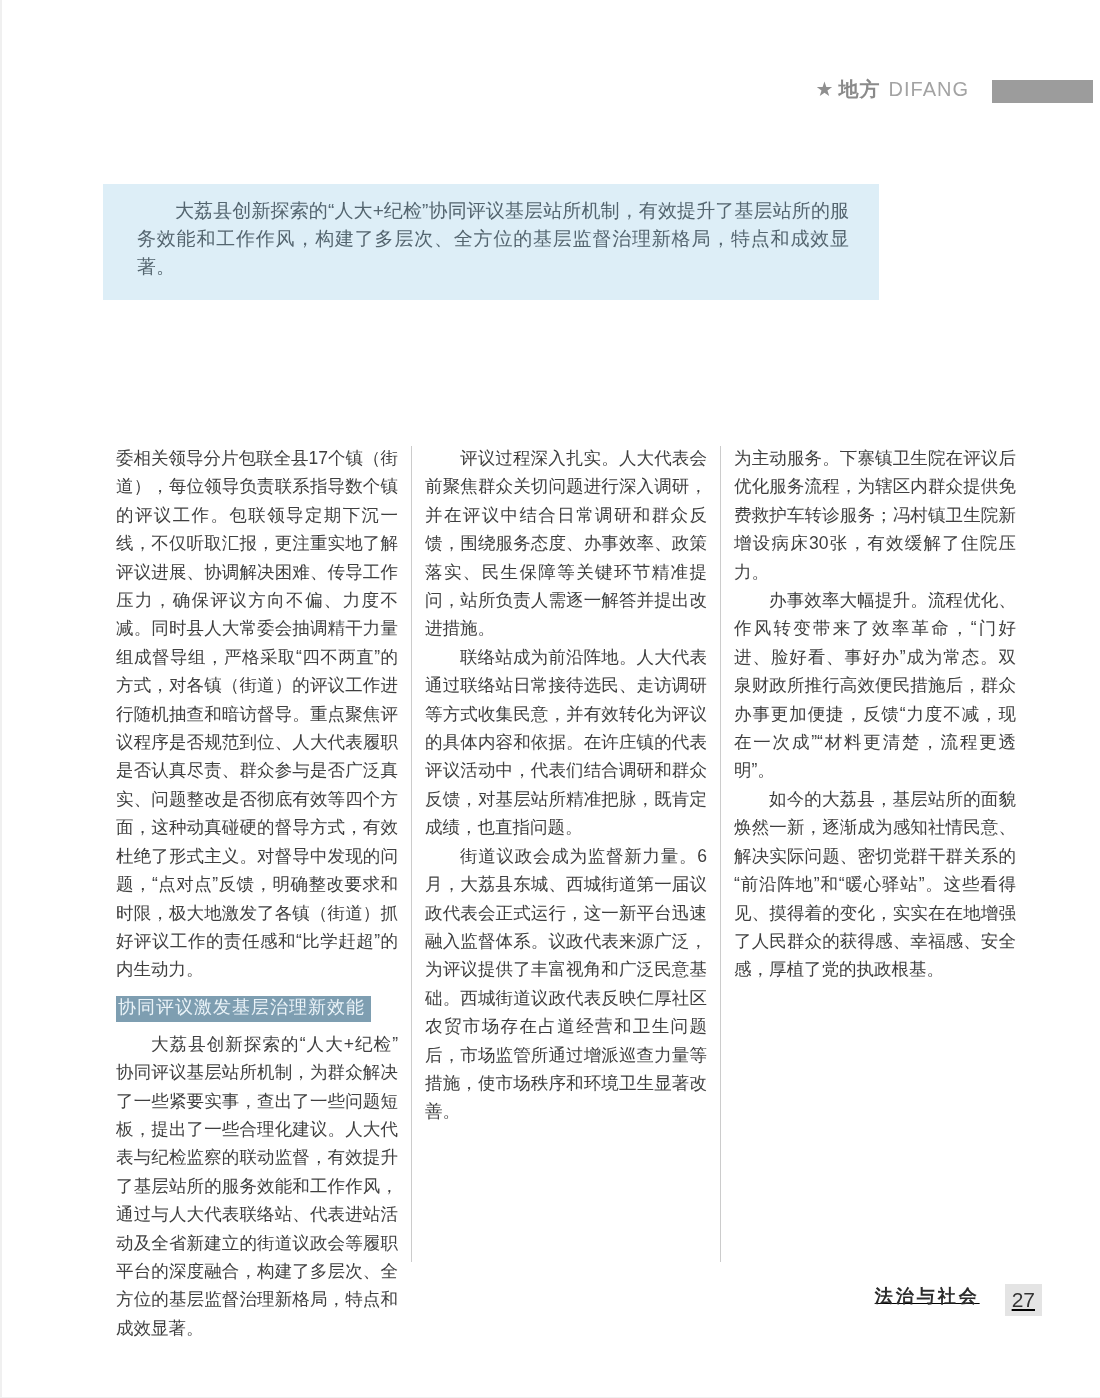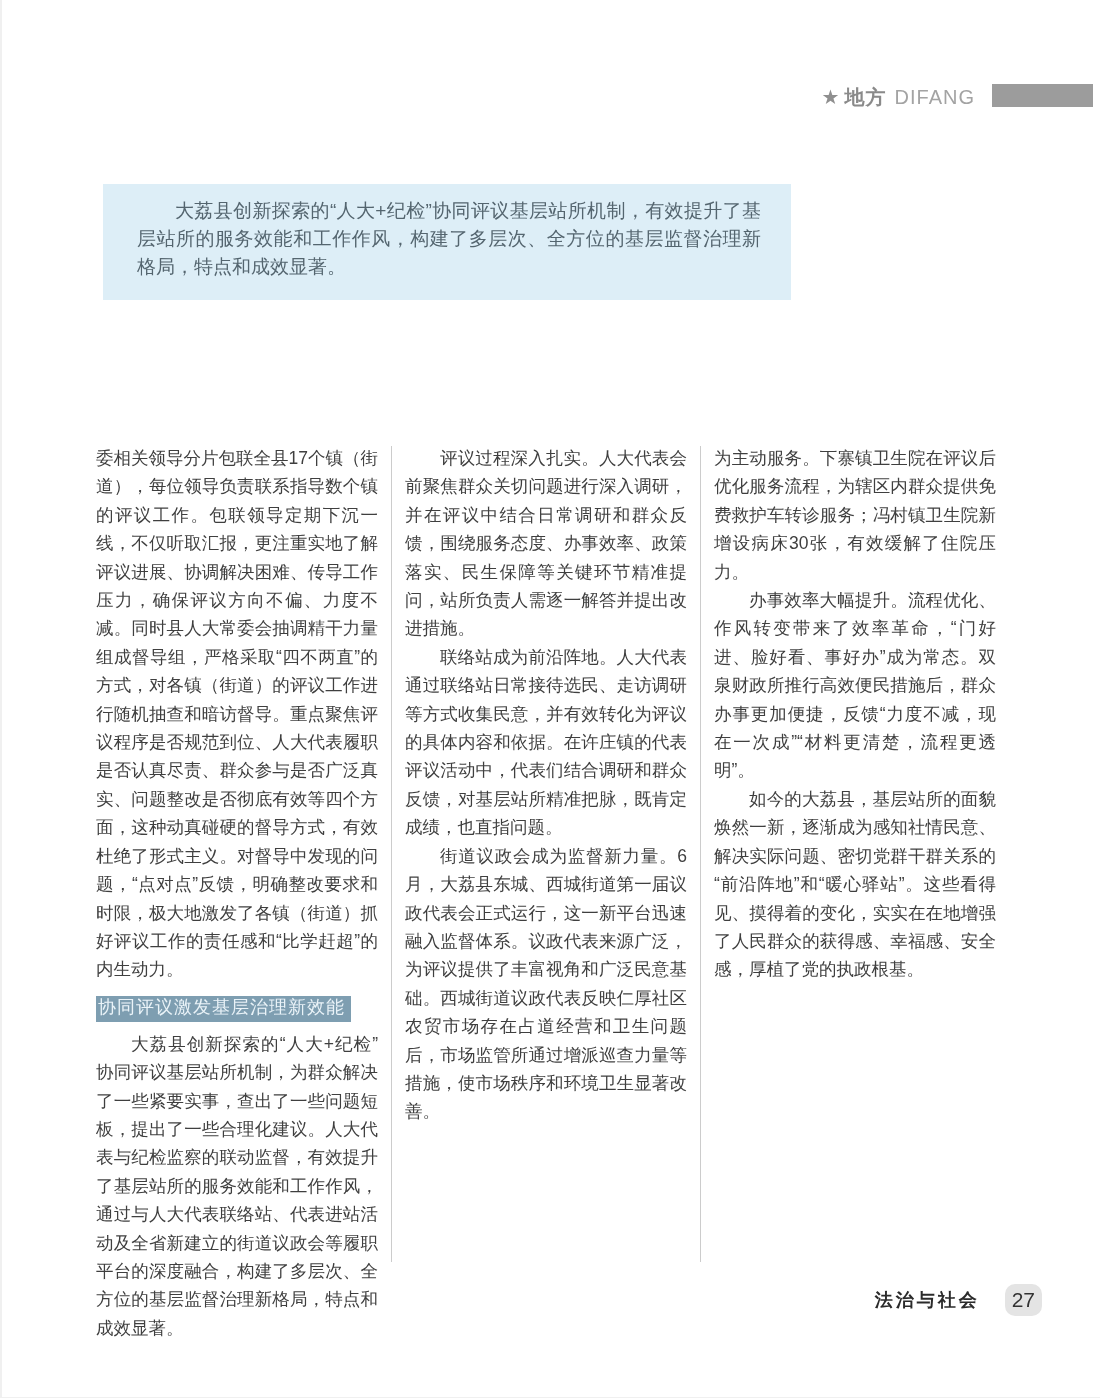--- a/index.html
+++ b/index.html
@@ -13,24 +13,25 @@
     width: 1100px;
     height: 1398px;
     background: #ffffff;
     overflow: hidden;
     box-shadow: inset 2px 0 0 #f0f0f0, inset 0 -1px 0 #f0f0f0;
   }
 
   
   .page-header {
     position: absolute;
-    top: 84px;
+    top: 76px;
     right: 7px;
     display: flex;
-    align-items: flex-start;
+    align-items: flex-end;
+    gap: 6px;
   }
   .section-label {
     font-size: 20px;
     color: #8f8f8f;
     letter-spacing: 1px;
     white-space: nowrap;
   }
   .section-label .star { color: #8f8f8f; margin-right: 4px; }
   .section-label .cn { font-weight: 700; color: #8a8a8a; }
   .section-label .en { font-weight: 400; color: #a3a3a3; margin-left: 8px; }
@@ -39,39 +40,39 @@
     height: 23px;
     background: #9c9c9c;
     margin-left: 17px;
   }
 
   
   .summary-box {
     position: absolute;
     left: 103px;
     top: 184px;
-    width: 688px;
+    width: 776px;
     height: 116px;
     background: #ddeef7;
     box-sizing: border-box;
     padding: 13px 30px 0 34px;
   }
   .summary-text {
     margin: 0;
     font-size: 19px;
     line-height: 28px;
     color: #54656f;
     text-align: justify;
     text-indent: 2em;
   }
 
   
   .columns {
     position: absolute;
-    left: 96px;
+    left: 116px;
     top: 444px;
     width: 900px;
     height: 818px;
     display: flex;
   }
   .col {
     width: 282px;
     flex: 0 0 282px;
   }
   .col-divider {
@@ -111,36 +112,36 @@
     text-align: right;
     line-height: 22px;
   }
 
   
   .page-footer {
     position: absolute;
     top: 1284px;
     right: 58px;
     display: flex;
-    align-items: center;
+    align-items: flex-start;
+    text-decoration: underline;
   }
   .journal-name {
     font-size: 18px;
     font-weight: 700;
     color: #2b2b2b;
     letter-spacing: 3px;
     margin-right: 25px;
   }
   .page-number {
     font-size: 21px;
     color: #333333;
     background: #e4e4e4;
     padding: 4px 7px;
     line-height: 24px;
-    border-radius: 10px;
   }
 </style>
 </head>
 <body>
 
 <div class="page">
 
   <header class="page-header">
     <span class="section-label">
       <span class="star">★</span><span class="cn">地方</span><span class="en">DIFANG</span>

